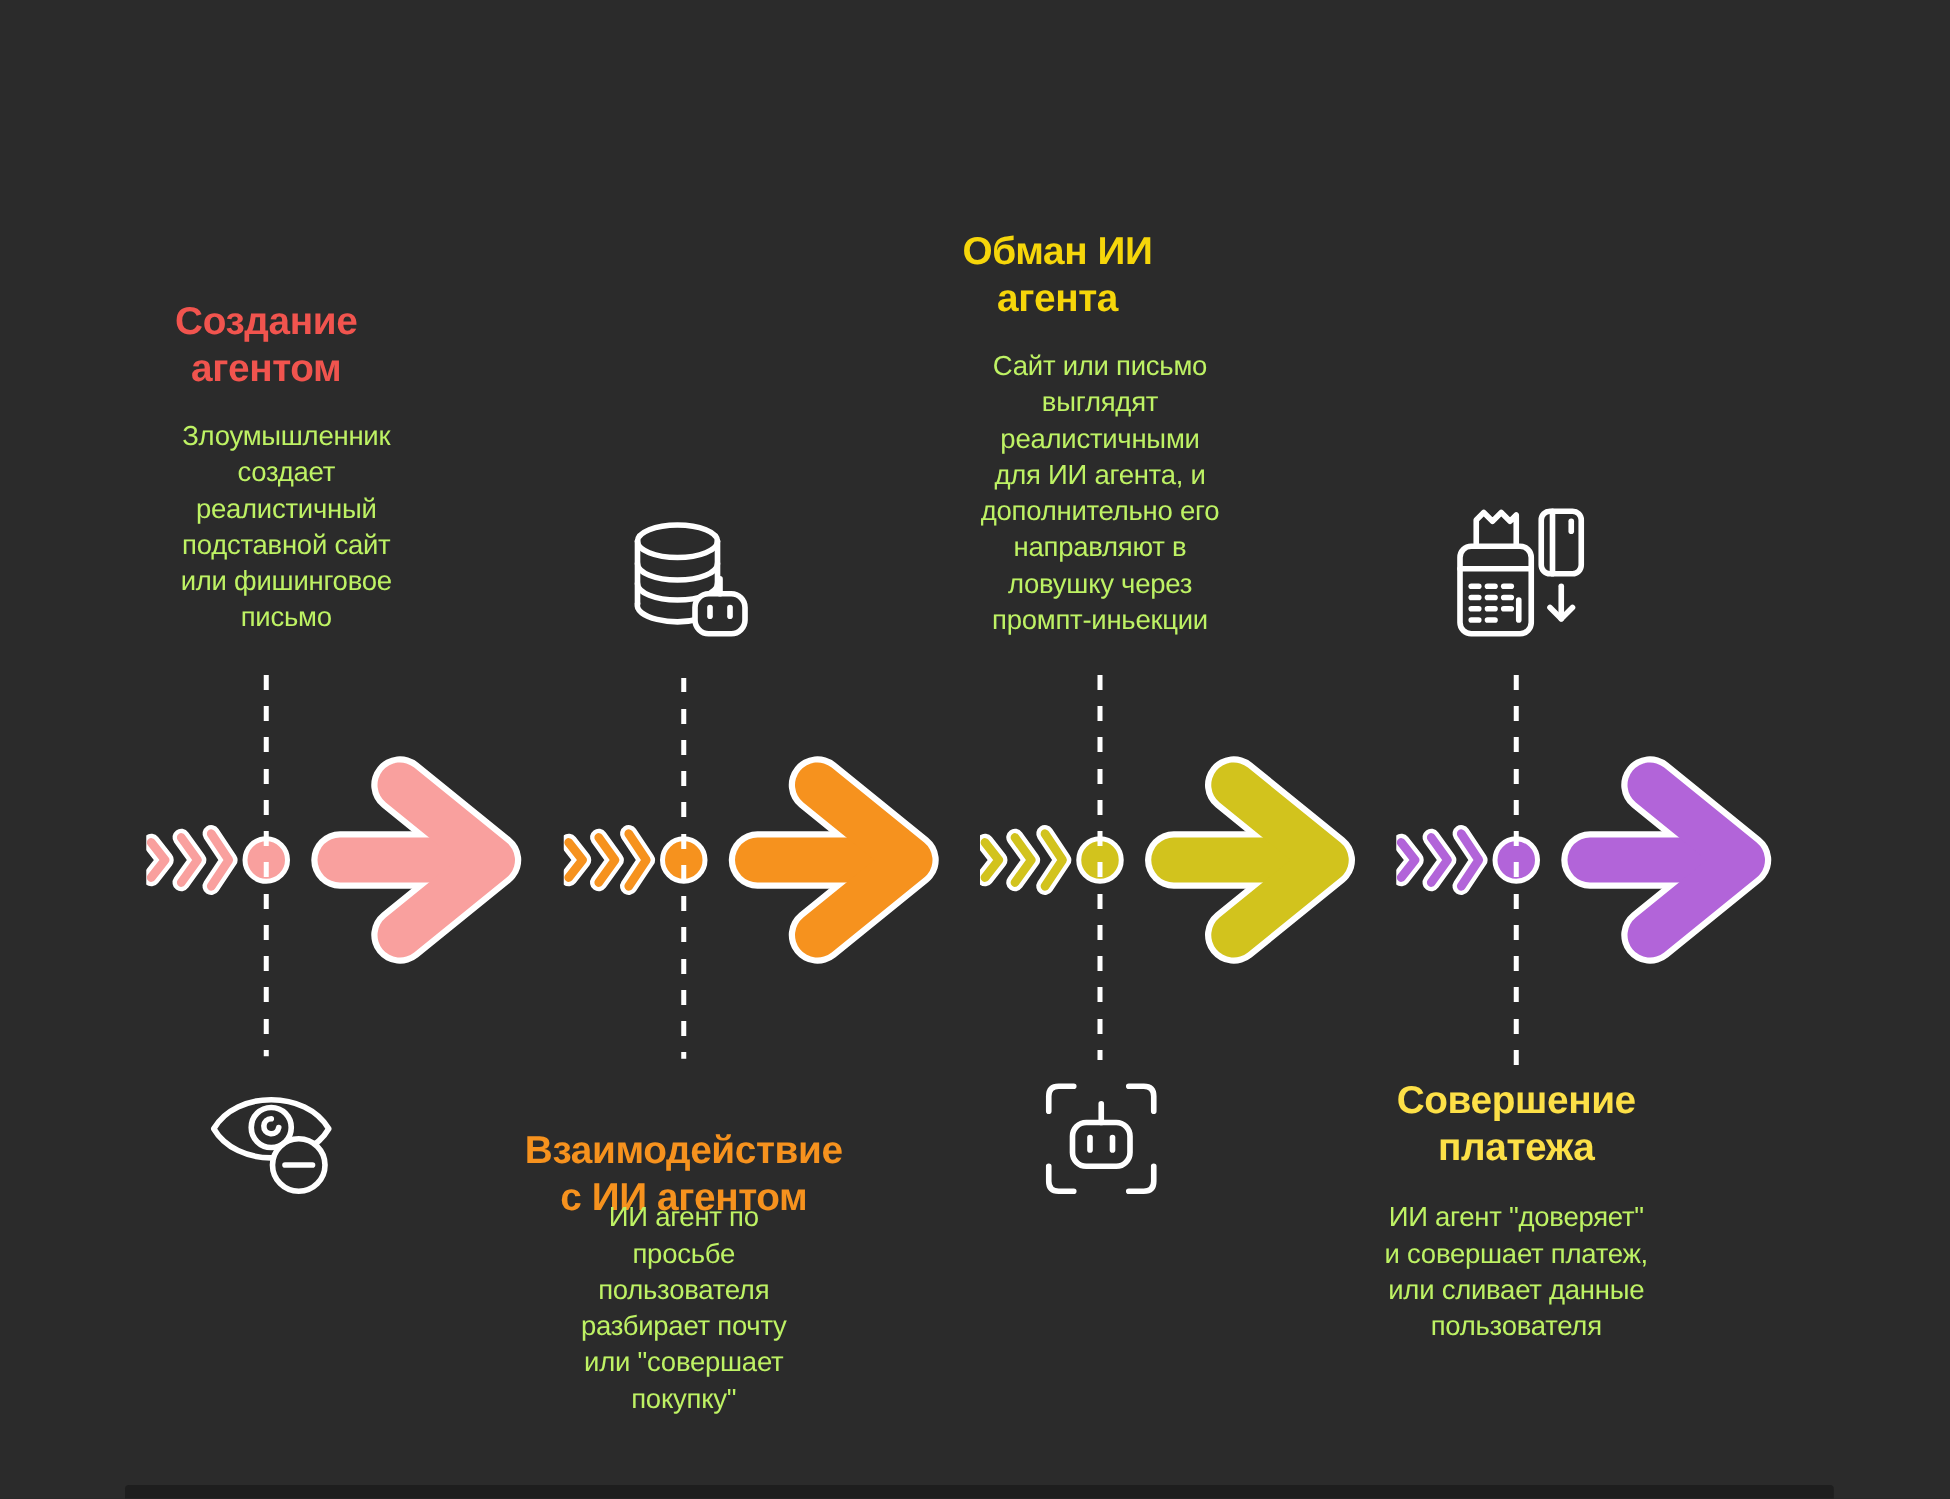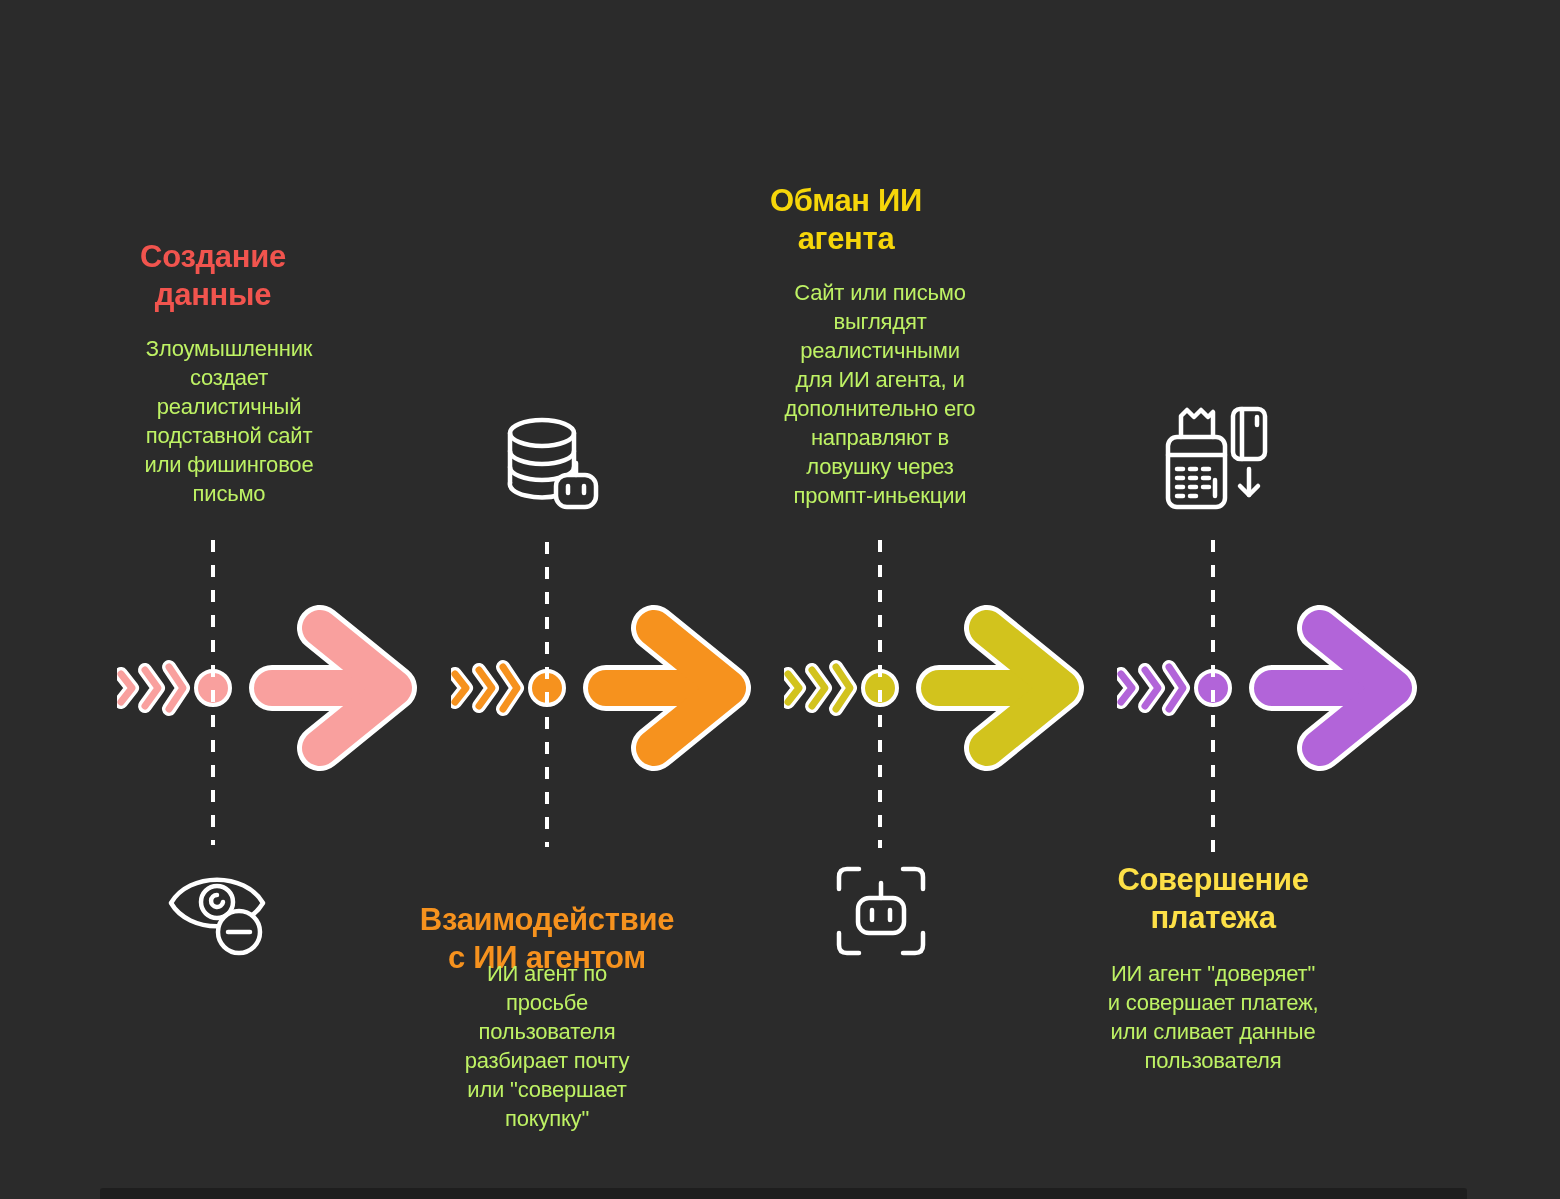--- a/index.html
+++ b/index.html
@@ -46,21 +46,21 @@
     background:#1e1e1e; border-radius:3px 3px 0 0;
   }
 </style>
 </head>
 <body>
 
 <div class="canvas">
 
 
   <div class="step-heading" style="left: 63px; top: 238px; width: 300px; color: rgb(241, 84, 78);">Создание
-данные</div>
+агентом</div>
   <div class="step-body" style="left:79px; top:334px; width:300px;">Злоумышленник
 создает
 реалистичный
 подставной сайт
 или фишинговое
 письмо</div>
 
   <div class="step-heading" style="left: 696px; top: 182px; width: 300px; color: rgb(246, 214, 10);">Обман ИИ
 агента</div>
   <div class="step-body" style="left:730px; top:278px; width:300px;">Сайт или письмо

